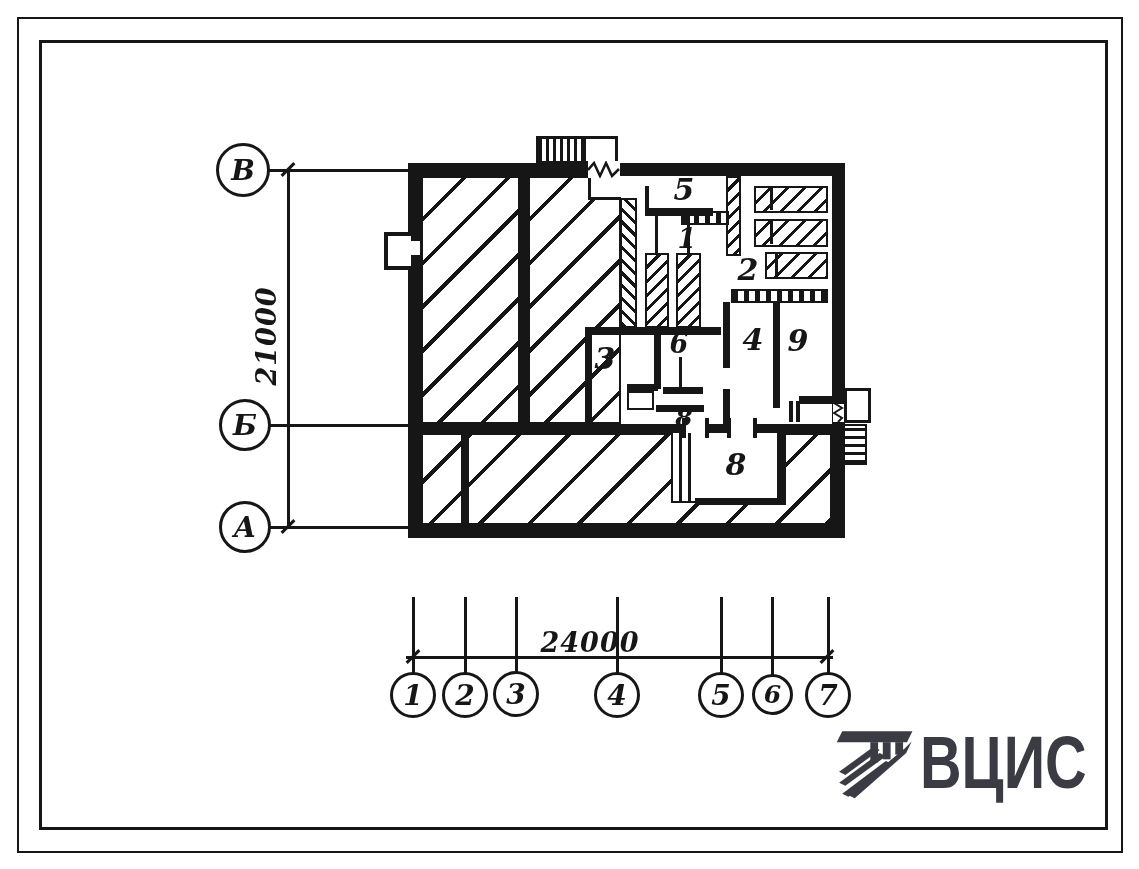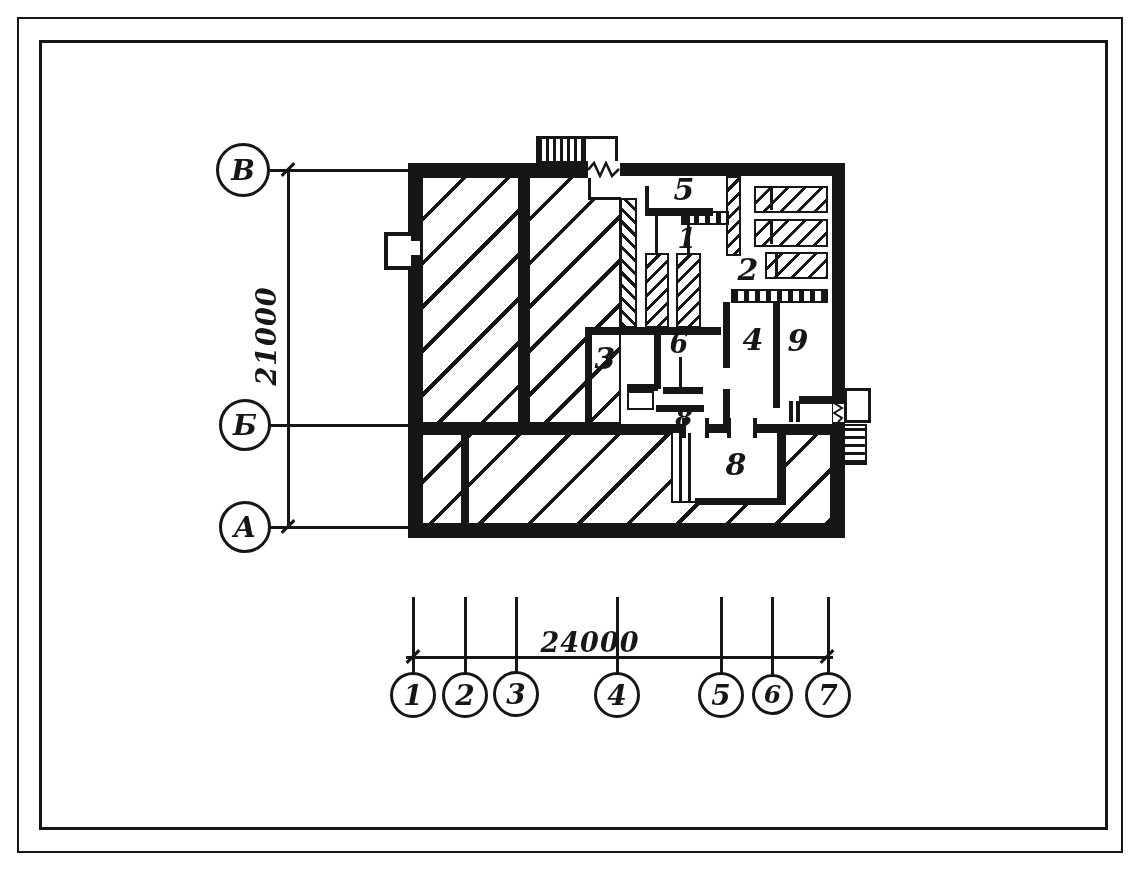--- a/index.html
+++ b/index.html
@@ -189,14 +189,29 @@
     <div class="lbl" style="left:687px;top:238px;font-size:27px;">1</div>
     <div class="lbl" style="left:748px;top:269px;">2</div>
     <div class="lbl" style="left:605px;top:358px;">3</div>
     <div class="lbl" style="left:679px;top:343px;font-size:27px;">6</div>
     <div class="lbl" style="left:753px;top:339px;">4</div>
     <div class="lbl" style="left:798px;top:340px;">9</div>
     <div class="lbl" style="left:684px;top:417px;font-size:25px;">8</div>
     <div class="lbl" style="left:736px;top:464px;">8</div>
   </div>
 
+  <div class="abs" style="left:836px;top:722px;width:250px;height:82px;">
+    <svg width="78" height="80" viewBox="0 0 100 92" style="position:absolute;left:0;top:2px;">
+      <g fill="#3b3b44">
+        <polygon points="8,4 98,4 91,18 1,18"></polygon>
+        <polygon points="44,18 54,18 54,44 44,44"></polygon>
+        <polygon points="60,18 70,18 70,40 60,40"></polygon>
+        <polygon points="76,18 86,18 86,34 76,34"></polygon>
+        <polygon points="4,56 48,24 56,28 12,60"></polygon>
+        <polygon points="4,70 56,32 64,36 12,74"></polygon>
+        <polygon points="8,84 64,42 72,46 16,88"></polygon>
+        <polygon points="16,86 88,26 97,17 90,32 24,90"></polygon>
+      </g>
+    </svg>
+    <div class="logo-text" style="left:84px;top:4px;position:absolute;">ВЦИС</div>
+  </div>
 
 </div>
 
 </body></html>

